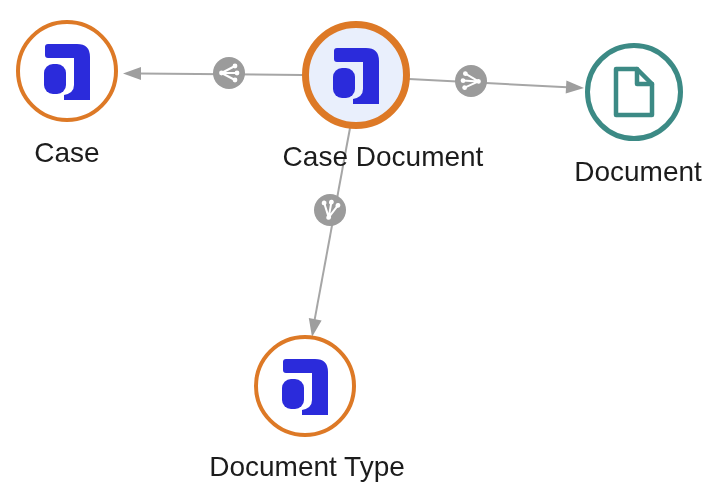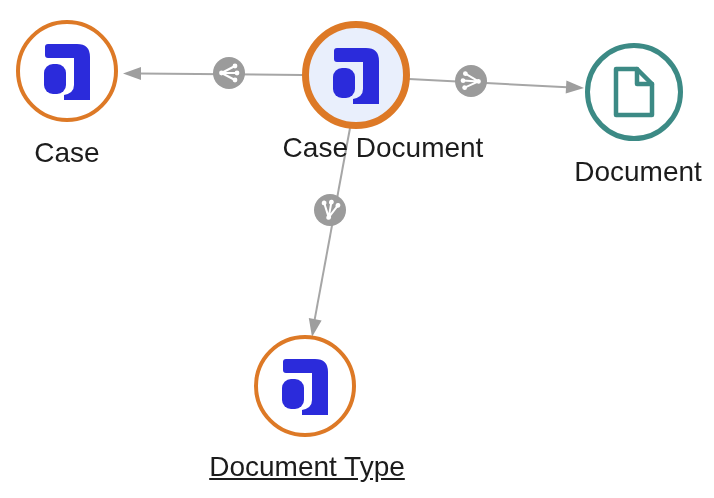--- a/index.html
+++ b/index.html
@@ -110,17 +110,17 @@
     </svg>
   </div>
 
   <div class="node ring-orange" style="left:254px;top:335px;width:102px;height:102px;">
     <svg width="46" height="57" viewBox="0 0 46 57">
       <use href="#glyph-a" class="glyph-a"></use>
     </svg>
   </div>
 
   <div class="node-label" style="left:67px;top:139px;">Case</div>
-  <div class="node-label" style="left:383px;top:134px;">Case Document</div>
+  <div class="node-label" style="left:383px;top:143px;">Case Document</div>
   <div class="node-label" style="left:638px;top:158px;">Document</div>
-  <div class="node-label" style="left:307px;top:453px;text-decoration:underline;">Document Type</div>
+  <div class="node-label" style="left:307px;top:453px;">Document Type</div>
 
 </div>
 
 </body></html>

